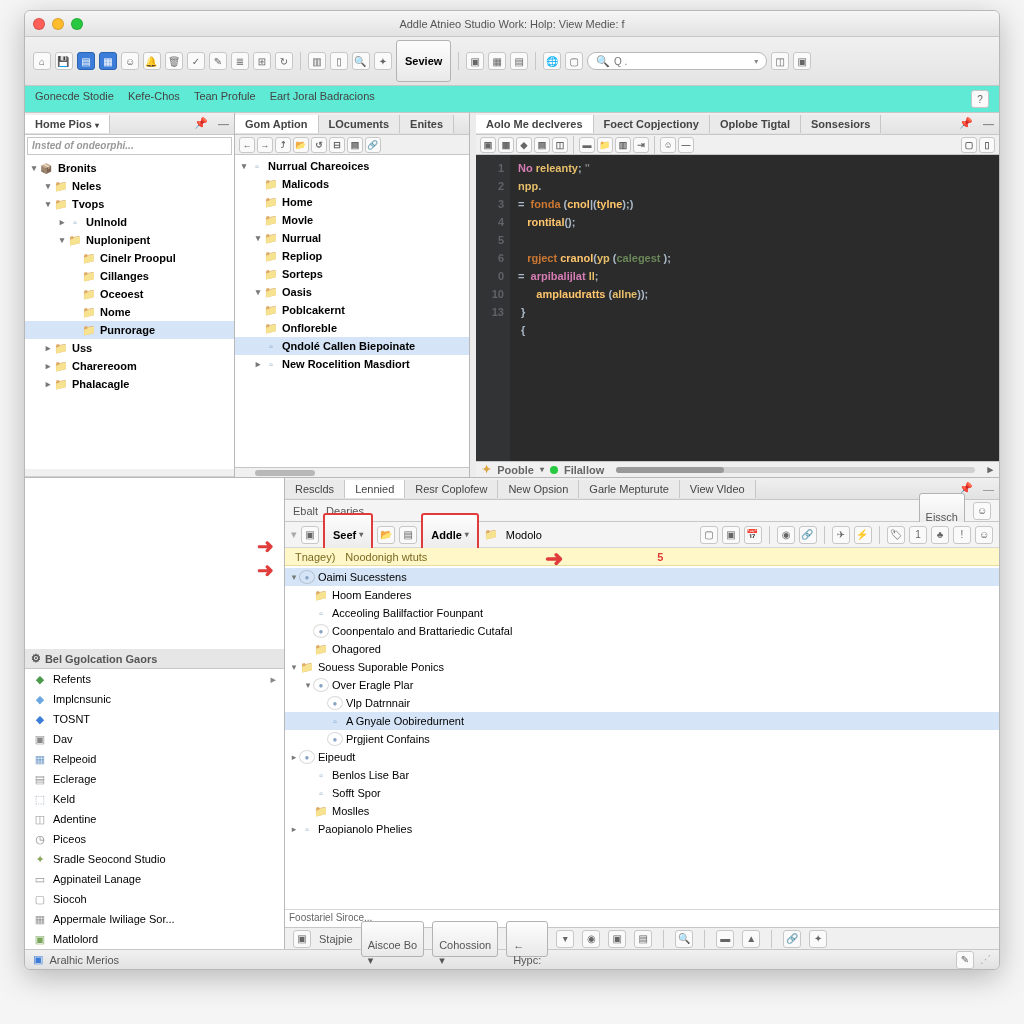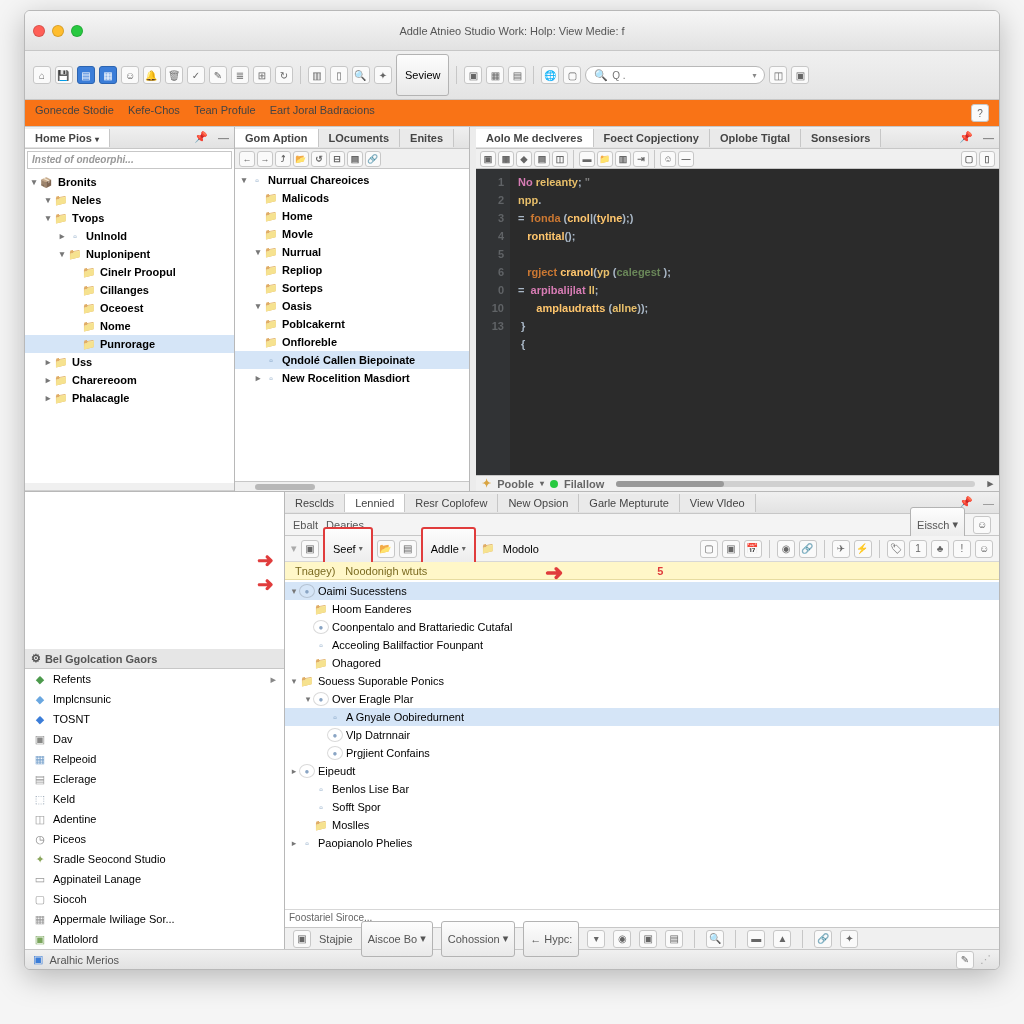--- a/index.html
+++ b/index.html
@@ -1,29 +1,29 @@
 <!DOCTYPE html>
 <html><head>
 <meta charset="utf-8">
 <style>
 * { box-sizing: border-box; margin: 0; padding: 0; font-family: -apple-system, "Lucida Grande", sans-serif; font-size: 11px; }
 body { background: #f5f5f5; width: 1024px; height: 1024px; overflow: hidden; }
 .window { width: 976px; height: 960px; margin: 10px auto; background: #ececec; border: 1px solid #b8b8b8; border-radius: 6px; box-shadow: 0 8px 30px rgba(0,0,0,0.25); display: flex; flex-direction: column; overflow: hidden; }
-.titlebar { height: 40px; background: linear-gradient(#f6f6f6,#e2e2e2); border-bottom: 1px solid #c7c7c7; display: flex; align-items: center; padding: 0 8px; position: relative; }
+.titlebar { height: 26px; background: linear-gradient(#f6f6f6,#e2e2e2); border-bottom: 1px solid #c7c7c7; display: flex; align-items: center; padding: 0 8px; position: relative; }
 .traffic { display: flex; gap: 7px; }
 .dot { width: 12px; height: 12px; border-radius: 50%; border: 0.5px solid rgba(0,0,0,0.15); }
 .dot.red { background: #ff5f57; } .dot.yel { background: #ffbd2e; } .dot.grn { background: #28c940; }
 .title { position: absolute; left: 0; right: 0; text-align: center; color: #555; pointer-events: none; }
 .toolbar1, .toolbar2 { display: flex; align-items: center; gap: 4px; padding: 3px 8px; background: linear-gradient(#f0f0f0,#e4e4e4); border-bottom: 1px solid #c7c7c7; }
 .tool-ic { width: 18px; height: 18px; border: 1px solid #c7c7c7; border-radius: 3px; background: #fafafa; display: inline-flex; align-items: center; justify-content: center; font-size: 10px; color: #666; cursor: pointer; }
 .tool-ic.blu { background: #3b7dd8; color: #fff; border-color: #2c64b0; }
 .tool-sep { width: 1px; height: 18px; background: #c7c7c7; margin: 0 3px; }
 .search-toolbar { flex: 1; max-width: 180px; height: 18px; border: 1px solid #b8b8b8; border-radius: 10px; background: #fff; padding: 0 8px; display: flex; align-items: center; gap: 4px; }
 .search-toolbar input { border: none; outline: none; flex: 1; font-size: 10px; }
-.menubar { display: flex; gap: 14px; padding: 4px 10px; background: #f97316; border-bottom: 1px solid #c7c7c7; color: #444; }
+.menubar { display: flex; gap: 14px; padding: 4px 10px; background: #5eead4; border-bottom: 1px solid #c7c7c7; color: #444; }
 .menubar span { cursor: pointer; }
 .main { flex: 1; display: flex; flex-direction: column; min-height: 0; }
 .upper { display: flex; height: 365px; border-bottom: 1px solid #b8b8b8; font-weight: bold; }
 .col { border-right: 1px solid #b8b8b8; display: flex; flex-direction: column; background: #fff; }
 .col.left { width: 210px; } .col.mid { width: 235px; } .col.right { flex: 1; border-right: none; margin-left: 6px; }
 .tabs { display: flex; background: linear-gradient(#f0f0f0,#e2e2e2); border-bottom: 1px solid #c7c7c7; align-items: center; height: 22px; }
 .tab { padding: 3px 10px; border-right: 1px solid #c7c7c7; background: #eaeaea; cursor: pointer; color: #444; white-space: nowrap; }
 .tab.active { background: #fff; }
 .tab-ctrl { padding: 0 5px; color: #888; cursor: pointer; }
 .filter { height: 18px; border: 1px solid #c7c7c7; margin: 2px; padding: 0 4px; background: #fff; color: #999; font-style: italic; font-size: 10px; line-height: 16px; }
@@ -50,31 +50,31 @@
 .lower { flex: 1; display: flex; min-height: 0; }
 .lower-left { width: 260px; border-right: 1px solid #b8b8b8; background: #fff; display: flex; flex-direction: column; }
 .lower-right { flex: 1; display: flex; flex-direction: column; background: #fff; min-height: 0; }
 .side-header { background: #e6e6e6; padding: 3px 6px; border-bottom: 1px solid #c7c7c7; color: #555; font-weight: 600; display: flex; align-items: center; gap: 4px; }
 .side-list { overflow: auto; }
 .side-item { display: flex; align-items: center; height: 20px; padding: 0 8px; cursor: pointer; gap: 6px; }
 .side-ic { width: 14px; height: 14px; font-size: 11px; display: inline-flex; align-items: center; justify-content: center; }
 .bottom-tabs { display: flex; background: linear-gradient(#f0f0f0,#e2e2e2); border-bottom: 1px solid #c7c7c7; height: 22px; align-items: center; }
 .subbar { display: flex; align-items: center; padding: 3px 8px; border-bottom: 1px solid #c7c7c7; background: #f4f4f4; gap: 8px; color: #555; height: 22px; }
 .subbar .right { margin-left: auto; }
-.btn { border: 1px solid #b3b3b3; background: linear-gradient(#fdfdfd,#e9e9e9); padding: 20px 8px; cursor: pointer; display: inline-flex; align-items: center; gap: 3px; height: 28px; border-radius: 3px; }
+.btn { border: 1px solid #b3b3b3; background: linear-gradient(#fdfdfd,#e9e9e9); padding: 20px 8px; cursor: pointer; display: inline-flex; align-items: center; gap: 3px; height: 28px; border-radius: 3px; font-weight: bold; }
 .btn.red-outline { border: 2px solid #e03c3c; }
 .btn .caret { font-size: 8px; color: #666; }
 .tb-row { display: flex; align-items: center; gap: 4px; padding: 3px 6px; background: #f4f4f4; border-bottom: 1px solid #d7d7d7; height: 26px; }
 .tb-row .tool-ic { width: 18px; height: 18px; }
 .crumb { background: #fff7c8; border-bottom: 1px solid #e7dca0; padding: 2px 10px; color: #7a6a20; font-size: 10px; height: 18px; display: flex; align-items: center; gap: 10px; position:relative;}
 .bottom-tree { flex: 1; overflow: auto; }
 .statusbar { height: 20px; background: linear-gradient(#f0f0f0,#e2e2e2); border-top: 1px solid #c7c7c7; display: flex; align-items: center; padding: 0 8px; gap: 6px; color: #555; }
 .statusbar2 { height: 22px; background: #f0f0f0; border-top: 1px solid #c7c7c7; display: flex; align-items: center; padding: 0 8px; gap: 8px; color: #555; }
 .red-arrow { position: absolute; color: #e03c3c; font-size: 20px; font-weight: bold; pointer-events: none; z-index: 10; }
-.combo { border: 1px solid #b3b3b3; background: linear-gradient(#fdfdfd,#e9e9e9); padding: 17px 6px; border-radius: 3px; display: inline-flex; align-items: center; gap: 3px; height: 18px; cursor: pointer; }
+.combo { border: 1px solid #b3b3b3; background: linear-gradient(#fdfdfd,#e9e9e9); padding: 17px 6px; border-radius: 3px; display: inline-flex; align-items: flex-start; gap: 3px; height: 18px; cursor: pointer; flex-direction: column; }
 .placeholder-strip { height: 8px; background: #f0f0f0; border-bottom: 1px solid #d0d0d0; }
 .handle { width:6px; color:#aaa; }
 </style>
 </head>
 <body>
 
 <div class="window">
 
   <div class="titlebar">
     <div class="traffic">
@@ -518,58 +518,58 @@
             </div>
             <div class="tree-row">
               <span class="ind" style="width: 18px;"></span>
               <span class="arrow"></span>
               <span class="ic folder"></span>
               <span>Hoom Eanderes</span>
             </div>
             <div class="tree-row">
               <span class="ind" style="width: 18px;"></span>
               <span class="arrow"></span>
+              <span class="ic file"></span>
+              <span>Acceoling Balilfactior Founpant</span>
+            </div>
+            <div class="tree-row">
+              <span class="ind" style="width: 18px;"></span>
+              <span class="arrow"></span>
               <span class="ic dot"></span>
               <span>Coonpentalo and Brattariedic Cutafal</span>
             </div>
             <div class="tree-row">
               <span class="ind" style="width: 18px;"></span>
               <span class="arrow"></span>
-              <span class="ic file"></span>
-              <span>Acceoling Balilfactior Founpant</span>
-            </div>
-            <div class="tree-row">
-              <span class="ind" style="width: 18px;"></span>
-              <span class="arrow"></span>
               <span class="ic folder"></span>
               <span>Ohagored</span>
             </div>
             <div class="tree-row">
               <span class="ind" style="width: 4px;"></span>
               <span class="arrow">▾</span>
               <span class="ic folder"></span>
               <span>Souess Suporable Ponics</span>
             </div>
             <div class="tree-row">
               <span class="ind" style="width: 18px;"></span>
               <span class="arrow">▾</span>
               <span class="ic dot"></span>
               <span>Over Eragle Plar</span>
             </div>
+            <div class="tree-row">
+              <span class="ind" style="width: 32px;"></span>
+              <span class="arrow"></span>
+              <span class="ic dot"></span>
+              <span>Vlp Datrnnair</span>
+            </div>
             <div class="tree-row sel">
               <span class="ind" style="width: 32px;"></span>
               <span class="arrow"></span>
               <span class="ic file"></span>
               <span>A Gnyale Oobiredurnent</span>
-            </div>
-            <div class="tree-row">
-              <span class="ind" style="width: 32px;"></span>
-              <span class="arrow"></span>
-              <span class="ic dot"></span>
-              <span>Vlp Datrnnair</span>
             </div>
             <div class="tree-row">
               <span class="ind" style="width: 32px;"></span>
               <span class="arrow"></span>
               <span class="ic dot"></span>
               <span>Prgjient Confains</span>
             </div>
             <div class="tree-row">
               <span class="ind" style="width: 4px;"></span>
               <span class="arrow">▸</span>

